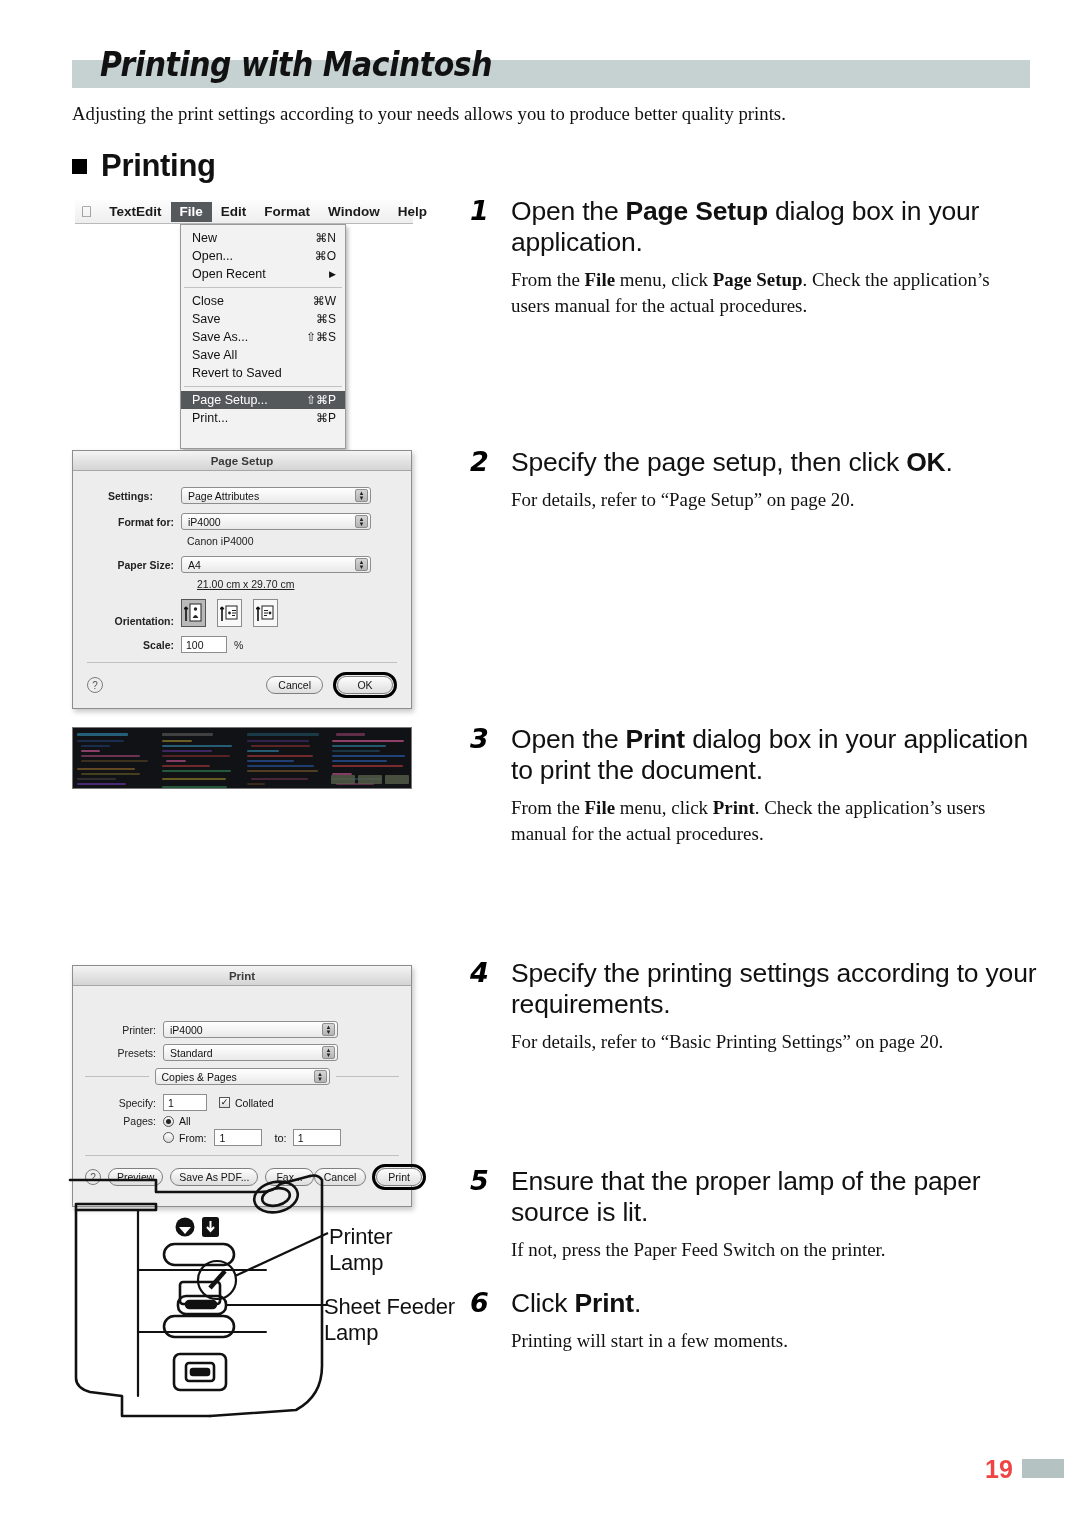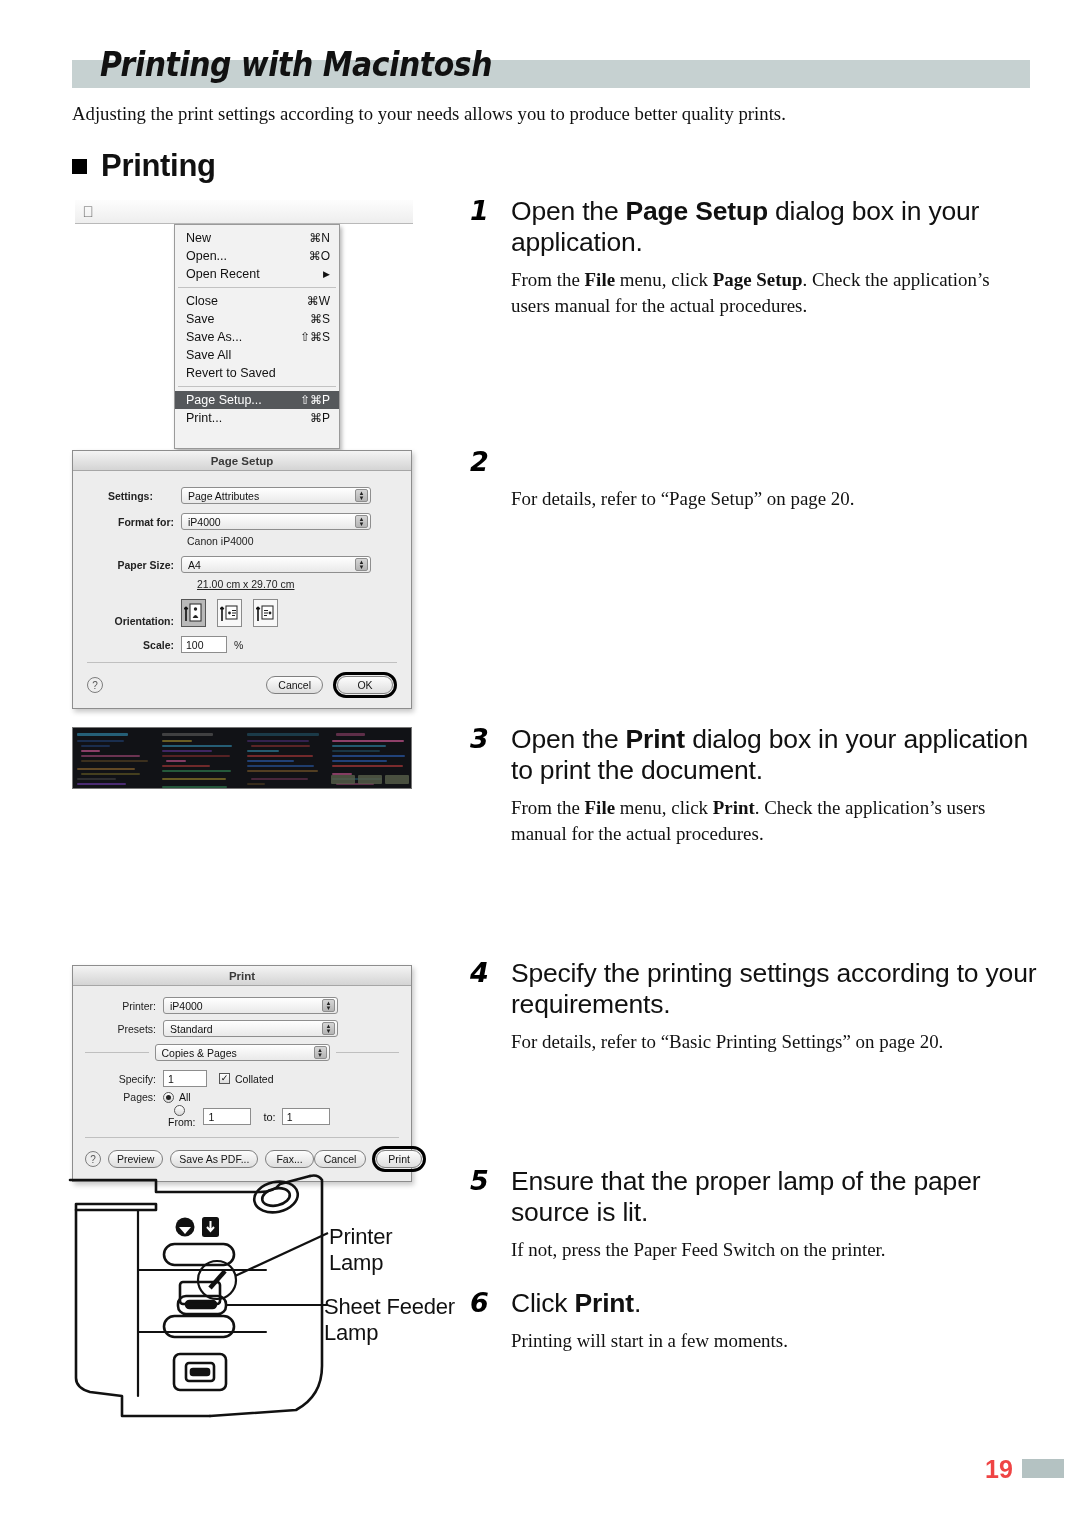--- a/index.html
+++ b/index.html
@@ -83,21 +83,21 @@
     margin-left:6px; margin-right:8px; width:14px; height:16px;
     color:#666; font-size:15px; line-height:15px; text-align:center;
   }
   .menubar-item {
     font-size:13.5px; font-weight:bold; color:#1a1a1a;
     padding:2px 9px 3px 9px; white-space:nowrap;
   }
   .menubar-item.selected { background:#56595c; color:#fff; }
 
   .menu-dropdown {
-    position:absolute; left:99px; top:24px; width:166px;
+    position:absolute; left:105px; top:24px; width:166px;
     background:#f2f2f2;
     border:1px solid #9a9a9a;
     box-shadow:2px 3px 4px rgba(0,0,0,0.28);
     padding:4px 0 21px 0;
   }
   .menu-row {
     display:flex; justify-content:space-between; align-items:center;
     font-size:12.5px; color:#111; padding:1px 9px 1px 11px;
     line-height:16px; white-space:nowrap;
   }
@@ -209,20 +209,28 @@
 <div class="intro-text">Adjusting the print settings according to your needs allows you to produce better quality prints.</div>
 
 <div class="section-heading">
   <span class="section-bullet"></span>
   <span class="section-label">Printing</span>
 </div>
 
 <div class="menu-shot">
   <div class="menubar">
     <span class="apple-glyph"></span>
+    <div id="menubar-items" style="display:flex;align-items:center;">
+        <div class="menubar-item">TextEdit</div>
+        <div class="menubar-item selected">File</div>
+        <div class="menubar-item">Edit</div>
+        <div class="menubar-item">Format</div>
+        <div class="menubar-item">Window</div>
+        <div class="menubar-item">Help</div>
+      </div>
   </div>
   <div class="menu-dropdown">
     <div id="file-menu-rows">
         <div class="menu-row">
           <span>New</span>
           <span class="menu-key">⌘N</span>
         </div>
         <div class="menu-row">
           <span>Open...</span>
           <span class="menu-key">⌘O</span>
@@ -413,21 +421,21 @@
         <div style="flex: 1 1 0%; height: 9px; background: rgb(87, 95, 74); opacity: 0.8; border-radius: 1px;"></div>
         <div style="flex: 1 1 0%; height: 9px; background: rgb(87, 95, 74); opacity: 0.8; border-radius: 1px;"></div>
       </div>
     </div>
 </div>
 
 <div class="mac-dialog" style="left:72px; top:965px; width:340px;">
   <div class="dlg-titlebar">
     <span>Print</span>
   </div>
-  <div class="dlg-body" style="padding:9px 12px 7px 12px;">
+  <div class="dlg-body" style="padding:9px 12px 14px 12px;margin-top:24px;">
     <div class="dlg-row" style="margin-top:2px;margin-bottom:6px;">
       <div class="dlg-label" style="width:78px;font-weight:normal;">Printer:</div>
       <div class="popup" style="max-width:175px;">
         <span>iP4000</span>
         <span class="arrows">
             <span>▲</span>
             <span>▼</span>
           </span>
       </div>
     </div>
@@ -466,21 +474,21 @@
       <div class="dlg-label" style="width:78px;font-weight:normal;">Pages:</div>
       <span style="display:inline-flex;align-items:center;">
         <span style="width:11px;height:11px;border:1px solid #555;border-radius:50%;background:linear-gradient(#fff,#d8d8d8);display:inline-flex;align-items:center;justify-content:center;">
           <span style="width:5px;height:5px;border-radius:50%;background:#222;display:block;"></span>
         </span>
         <span style="font-size:10.5px;margin-left:5px;color:#111;">All</span>
       </span>
     </div>
     <div class="dlg-row" style="align-items:center;margin-bottom:6px;">
       <div style="width:78px;"></div>
-      <span style="display:inline-flex;align-items:center;flex-direction:column;">
+      <span style="display:inline-flex;align-items:center;">
         <span style="width:11px;height:11px;border:1px solid #555;border-radius:50%;background:linear-gradient(#fff,#d8d8d8);display:inline-block;"></span>
         <span style="font-size:10.5px;margin-left:5px;color:#111;">From:</span>
       </span>
       <div class="txtfield" style="width:48px;margin-left:8px;">
         <span>1</span>
       </div>
       <span style="font-size:11px;margin-left:12px;color:#111;">to:</span>
       <div class="txtfield" style="width:48px;margin-left:6px;">
         <span>1</span>
       </div>
@@ -575,20 +583,21 @@
   <div class="step-head">
     <div class="step-num">1</div>
     <div class="step-title"><span>Open the </span><b>Page Setup</b><span> dialog box in your application.</span></div>
   </div>
   <div class="step-body"><span>From the </span><b>File</b><span> menu, click </span><b>Page Setup</b><span>. Check the application’s users manual for the actual procedures.</span></div>
 </div>
 
 <div class="step" id="step2">
   <div class="step-head">
     <div class="step-num">2</div>
+    <div class="step-title"><span>Specify the page setup, then click </span><b>OK</b><span>.</span></div>
   </div>
   <div class="step-body"><span>For details, refer to “Page Setup” on page 20.</span></div>
 </div>
 
 <div class="step" id="step3">
   <div class="step-head">
     <div class="step-num">3</div>
     <div class="step-title"><span>Open the </span><b>Print</b><span> dialog box in your application to print the document.</span></div>
   </div>
   <div class="step-body"><span>From the </span><b>File</b><span> menu, click </span><b>Print</b><span>. Check the application’s users manual for the actual procedures.</span></div>

